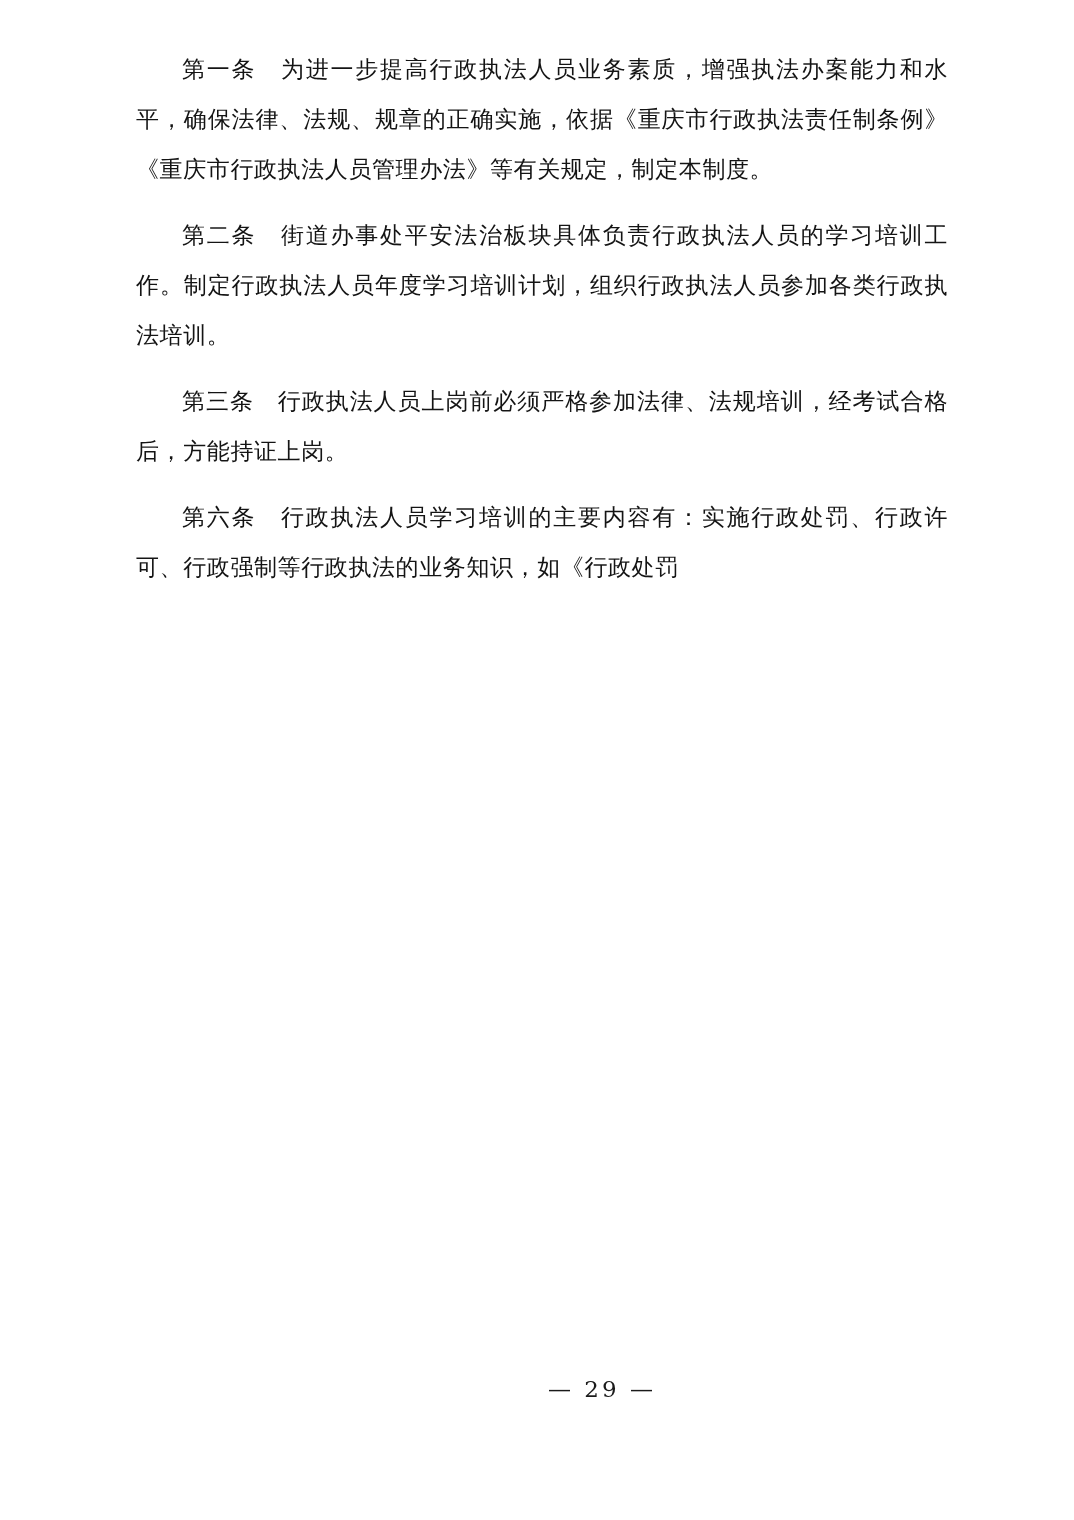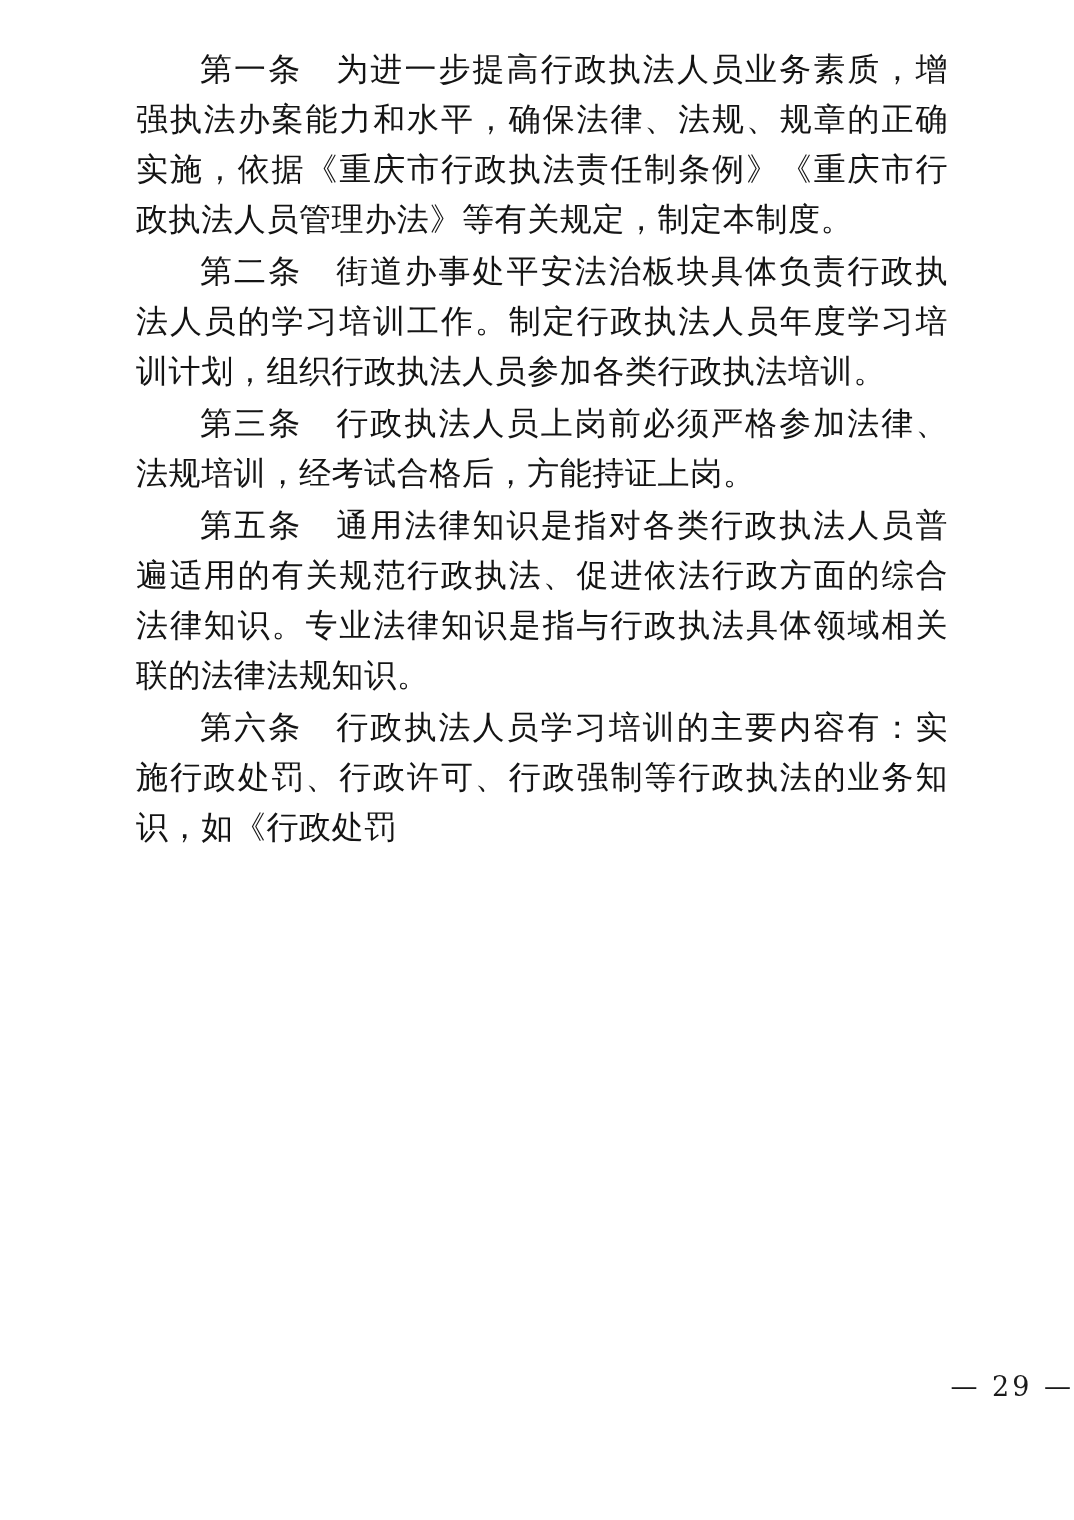--- a/index.html
+++ b/index.html
@@ -32,56 +32,55 @@
     letter-spacing: 1px;
     line-height: 1.35;
     color: #0d0d0d;
     font-family: "DejaVu Serif", "Liberation Serif", serif;
   }
   .body-text {
     margin-top: 44px;
   }
   .para {
     margin: 0;
-    font-size: 32px;
+    font-size: 23px;
     line-height: 50px;
     text-align: justify;
     text-justify: inter-ideograph;
     text-indent: 2em;
     letter-spacing: 0.6px;
     color: #141414;
   }
   .para + .para {
-    margin-top: 2px;
+    margin-top: 16px;
   }
   .page-number {
     position: absolute;
     left: 0;
     right: 0;
     bottom: 118px;
-    text-align: right;
-    font-size: 27px;
+    text-align: left;
+    font-size: 23px;
     letter-spacing: 3px;
     color: #1a1a1a;
     padding-right: 0px;
   }
   .page-number .pn-inner {
     display: inline-block;
     margin-left: 548px;
   }
 </style>
 </head>
 <body>
 
 <div class="page">
   <div class="content">
     <div class="body-text">
       <p class="para">第一条　为进一步提高行政执法人员业务素质，增强执法办案能力和水平，确保法律、法规、规章的正确实施，依据《重庆市行政执法责任制条例》《重庆市行政执法人员管理办法》等有关规定，制定本制度。</p>
       <p class="para">第二条　街道办事处平安法治板块具体负责行政执法人员的学习培训工作。制定行政执法人员年度学习培训计划，组织行政执法人员参加各类行政执法培训。</p>
       <p class="para">第三条　行政执法人员上岗前必须严格参加法律、法规培训，经考试合格后，方能持证上岗。</p>
-      <p class="para">第五条　通用法律知识是指对各类行政执法人员普遍适用的有关规范行政执法、促进依法行政方面的综合法律知识。专业法律知识是指与行政执法具体领域相关联的法律法规知识。</p>
       <p class="para">第六条　行政执法人员学习培训的主要内容有：实施行政处罚、行政许可、行政强制等行政执法的业务知识，如《行政处罚</p>
     </div>
   </div>
   <div class="page-number">
     <span class="pn-inner">—  29  —</span>
   </div>
 </div>
 
 </body></html>

